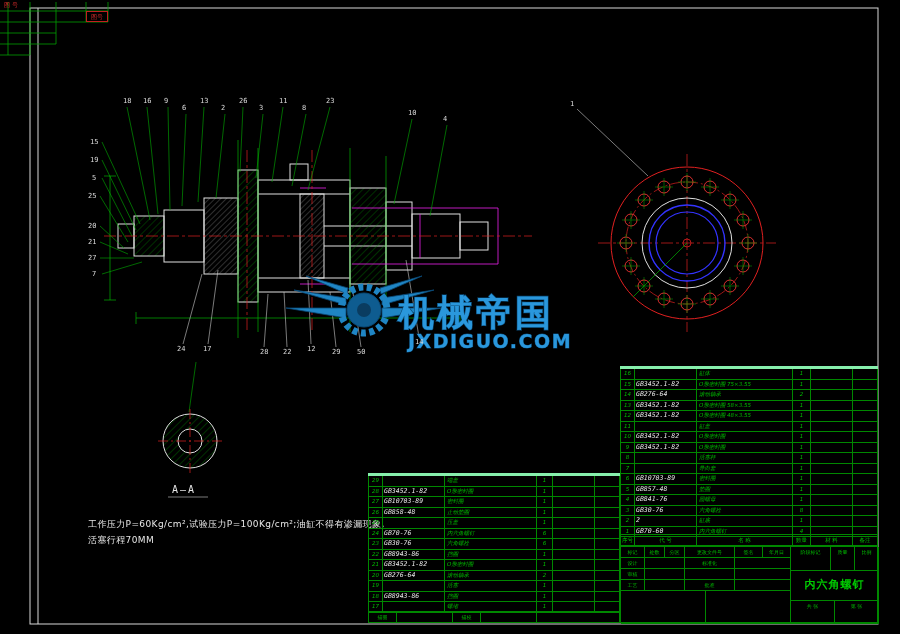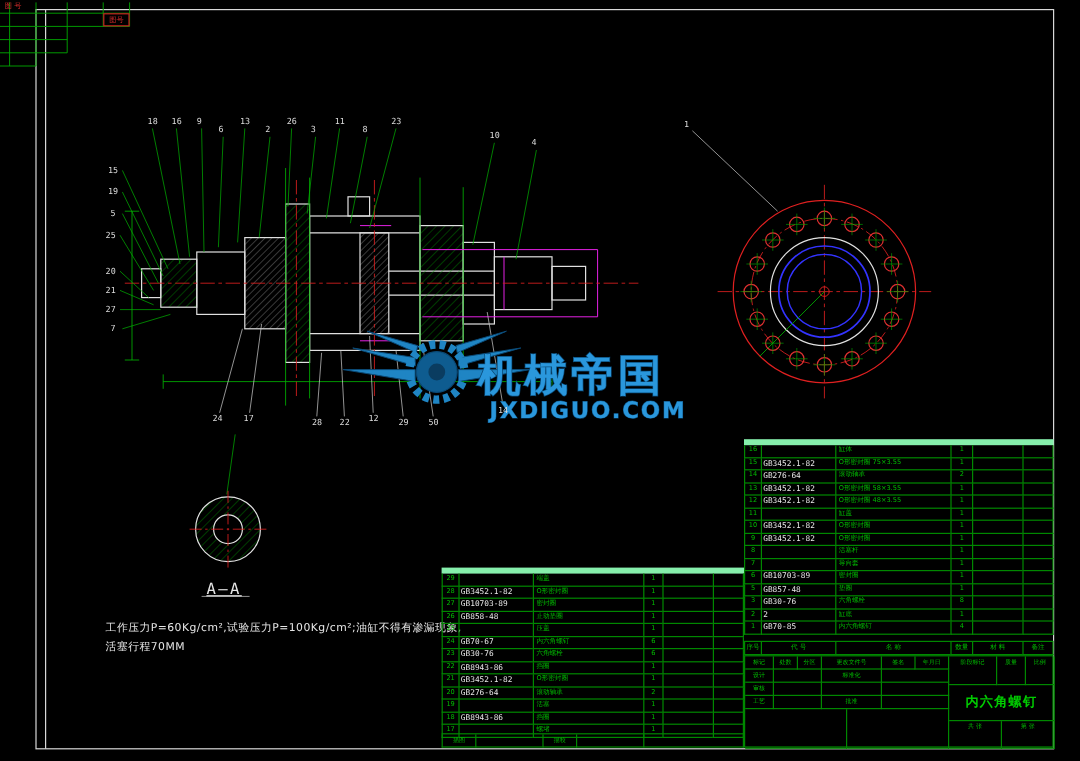--- a/index.html
+++ b/index.html
@@ -10,21 +10,21 @@
 
   .co { position:absolute; z-index:5; color:#dcdcdc; font:7px "DejaVu Sans Mono", monospace; white-space:nowrap; }
 
   .notes { position:absolute; left:88px; top:516px; z-index:5; color:#e6e6e6;
            font-size:9px; line-height:16px; letter-spacing:0.4px; white-space:nowrap; }
 
   .red-label { position:absolute; z-index:5; color:#d92b2b; font-size:6px; white-space:nowrap; }
   .red-box { position:absolute; left:86px; top:11px; width:22px; height:11px; z-index:5;
              border:1px solid #c22020; color:#d92b2b; font-size:6px; line-height:9px; text-align:center; }
 
-  .bom { position:absolute; z-index:6; border-top:5px solid #86efac; }
+  .bom { position:absolute; z-index:6; border-top:3px solid #86efac;font-style:italic; }
   .bom-row { display:flex; height:10.5px; }
   .bom-row > span { display:block; border-left:1px solid #008800; border-bottom:1px solid #008800;
                     overflow:hidden; white-space:nowrap; line-height:9.5px; }
   .c-num  { width:14px; color:#00bb00; font-size:5.5px; text-align:center; }
   .c-code { width:62px; color:#e8e8e8; font-family:"DejaVu Sans Mono", monospace; font-size:6.5px; padding-left:1px; }
   .c-name { width:96px; color:#00bb00; font-size:5.5px; padding-left:2px; }
   .c-qty  { width:18px; color:#00bb00; font-size:5.5px; text-align:center; }
   .c-mat  { width:42px; color:#00bb00; font-size:5.5px; padding-left:2px; }
   .c-note { width:26px; color:#00bb00; font-size:5.5px; border-right:1px solid #008800; }
   #bom-left .c-name { width:92px; }
@@ -39,22 +39,22 @@
                 border:1px solid #008800; }
   .tbc { position:absolute; border-right:1px solid #008800; border-bottom:1px solid #008800;
          color:#00bb00; font-size:5px; line-height:10px; text-align:center; overflow:hidden; }
   .tbc.big { color:#00cc00; font-size:11px; font-weight:bold; line-height:28px; letter-spacing:1px; }
 
   #footstrip { position:absolute; z-index:6; left:368px; top:611px; width:252px; height:12px; display:flex;
                border-top:1px solid #008800; }
   #footstrip span { display:block; border-left:1px solid #008800; border-bottom:1px solid #008800;
                     color:#00bb00; font-size:5px; line-height:11px; text-align:center; overflow:hidden; }
 
-  .detail-label { position:absolute; z-index:5; left:172px; top:484px; color:#e6e6e6; font-size:13px;
-                  font-family:"DejaVu Sans Mono", monospace; letter-spacing:2px;text-decoration:underline; }
+  .detail-label { position:absolute; z-index:5; left:172px; top:484px; color:#e6e6e6; font-size:10px;
+                  font-family:"DejaVu Sans Mono", monospace; letter-spacing:2px; }
 </style>
 </head>
 <body>
 
 <div id="sheet">
 
   <svg id="cad" width="900" height="634" viewBox="0 0 900 634">
     <defs>
       <pattern id="hg" width="5" height="5" patternUnits="userSpaceOnUse" patternTransform="rotate(45)">
         <line x1="0" y1="0" x2="0" y2="5" stroke="#00a000" stroke-width="0.6"></line>
@@ -313,21 +313,21 @@
         <span class="c-num">25</span>
         <span class="c-code"></span>
         <span class="c-name">压盖</span>
         <span class="c-qty">1</span>
         <span class="c-mat"></span>
         <span class="c-note"></span>
       </div>
 
       <div class="bom-row">
         <span class="c-num">24</span>
-        <span class="c-code">GB70-67</span>
+        <span class="c-code">GB70-76</span>
         <span class="c-name">内六角螺钉</span>
         <span class="c-qty">6</span>
         <span class="c-mat"></span>
         <span class="c-note"></span>
       </div>
 
       <div class="bom-row">
         <span class="c-num">23</span>
         <span class="c-code">GB30-76</span>
         <span class="c-name">六角螺栓</span>
@@ -494,20 +494,28 @@
 
       <div class="bom-row">
         <span class="c-num">5</span>
         <span class="c-code">GB857-48</span>
         <span class="c-name">垫圈</span>
         <span class="c-qty">1</span>
         <span class="c-mat"></span>
         <span class="c-note"></span>
       </div>
 
+      <div class="bom-row">
+        <span class="c-num">4</span>
+        <span class="c-code">GB841-76</span>
+        <span class="c-name">圆螺母</span>
+        <span class="c-qty">1</span>
+        <span class="c-mat"></span>
+        <span class="c-note"></span>
+      </div>
 
       <div class="bom-row">
         <span class="c-num">3</span>
         <span class="c-code">GB30-76</span>
         <span class="c-name">六角螺栓</span>
         <span class="c-qty">8</span>
         <span class="c-mat"></span>
         <span class="c-note"></span>
       </div>
 
@@ -515,21 +523,21 @@
         <span class="c-num">2</span>
         <span class="c-code">2</span>
         <span class="c-name">缸底</span>
         <span class="c-qty">1</span>
         <span class="c-mat"></span>
         <span class="c-note"></span>
       </div>
 
       <div class="bom-row">
         <span class="c-num">1</span>
-        <span class="c-code">GB70-85</span>
+        <span class="c-code">GB70-60</span>
         <span class="c-name">内六角螺钉</span>
         <span class="c-qty">4</span>
         <span class="c-mat"></span>
         <span class="c-note"></span>
       </div>
     </div>
 
   <div id="bom-header">
     <span style="width:14px">序号</span>
     <span style="width:62px">代  号</span>

